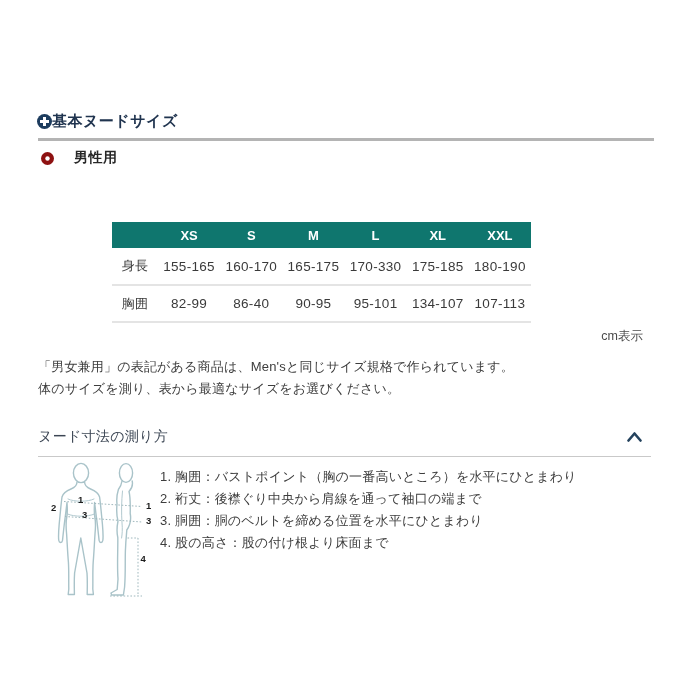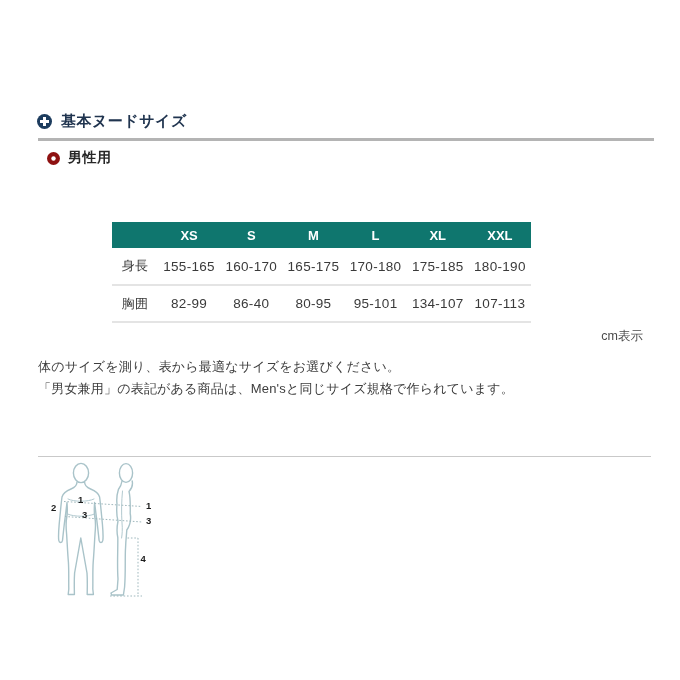--- a/index.html
+++ b/index.html
@@ -9,34 +9,34 @@
     position: relative;
     width: 680px;
     height: 680px;
     background: #ffffff;
     overflow: hidden;
   }
 
   
   .heading1 {
     position: absolute; left: 37px; top: 112px;
-    display: flex; align-items: center; gap: 9px;
+    display: flex; align-items: center; 
   }
   .heading1 .title {
     font-size: 15px; font-weight: bold; color: #20344f; letter-spacing: 0.5px;
   }
   .rule-thick {
     position: absolute; left: 38px; top: 138px; width: 616px; height: 3px;
     background: #b4b4b4;
   }
 
   
   .heading2 {
-    position: absolute; left: 47px; top: 149px;
-    display: flex; align-items: center; gap: 8px;
+    position: absolute; left: 41px; top: 149px;
+    display: flex; align-items: center; gap: 20px;
   }
   .heading2 .title {
     font-size: 14px; font-weight: bold; color: #272727; letter-spacing: 0.5px;
   }
 
   
   .size-table-wrap { position: absolute; left: 112px; top: 222px; width: 419px; }
   table.size-table { width: 100%; border-collapse: collapse; table-layout: fixed; }
   table.size-table th, table.size-table td { text-align: center; }
   table.size-table col.label-col { width: 46px; }
@@ -128,44 +128,50 @@
           <th>XL</th>
           <th>XXL</th>
         </tr>
       </thead>
       <tbody>
         <tr>
           <td class="row-label">身長</td>
           <td>155-165</td>
           <td>160-170</td>
           <td>165-175</td>
-          <td>170-180</td>
+          <td>170-330</td>
           <td>175-185</td>
           <td>180-190</td>
         </tr>
         <tr>
           <td class="row-label">胸囲</td>
           <td>82-99</td>
           <td>86-40</td>
-          <td>80-95</td>
+          <td>90-95</td>
           <td>95-101</td>
           <td>134-107</td>
           <td>107-113</td>
         </tr>
       </tbody>
     </table>
   </div>
 
   <div class="unit-note">cm表示</div>
 
   <div class="description">
+    <div>「男女兼用」の表記がある商品は、Men'sと同じサイズ規格で作られています。</div>
     <div>体のサイズを測り、表から最適なサイズをお選びください。</div>
-    <div>「男女兼用」の表記がある商品は、Men'sと同じサイズ規格で作られています。</div>
-  </div>
-
+  </div>
+
+  <div class="measure-header">
+    <span class="title">ヌード寸法の測り方</span>
+    <svg width="15" height="10" viewBox="0 0 15 10">
+      <polyline points="1.5,8.5 7.5,1.5 13.5,8.5" fill="none" stroke="#24425d" stroke-width="2.6" stroke-linecap="round" stroke-linejoin="round"></polyline>
+    </svg>
+  </div>
   <div class="rule-thin"></div>
 
   <div class="figure-box">
     <svg width="106" height="146" viewBox="0 0 106 146">
       <g fill="none" stroke="#a9c3c9" stroke-width="1.4" stroke-linejoin="round" stroke-linecap="round">
 
         <ellipse cx="31" cy="12" rx="7.6" ry="9.6"></ellipse>
         <path d="M27,21 C27,24 26,26 21,28 C16,30 13,32.5 12,36
                  C11,43 10.2,53 9.2,63 C8.6,70 8.2,76 8.8,79.5
                  C9.2,82 12,82.3 12.5,79.5 C13.2,73 14.2,63 15.2,56
@@ -210,14 +216,20 @@
         <text x="28" y="42">1</text>
         <text x="96" y="48">1</text>
         <text x="1" y="50">2</text>
         <text x="32" y="57">3</text>
         <text x="96" y="63">3</text>
         <text x="90.5" y="101">4</text>
       </g>
     </svg>
   </div>
 
+  <div class="measure-list">
+    <div>1. 胸囲：バストポイント（胸の一番高いところ）を水平にひとまわり</div>
+    <div>2. 裄丈：後襟ぐり中央から肩線を通って袖口の端まで</div>
+    <div>3. 胴囲：胴のベルトを締める位置を水平にひとまわり</div>
+    <div>4. 股の高さ：股の付け根より床面まで</div>
+  </div>
 
 </div>
 
 </body></html>

